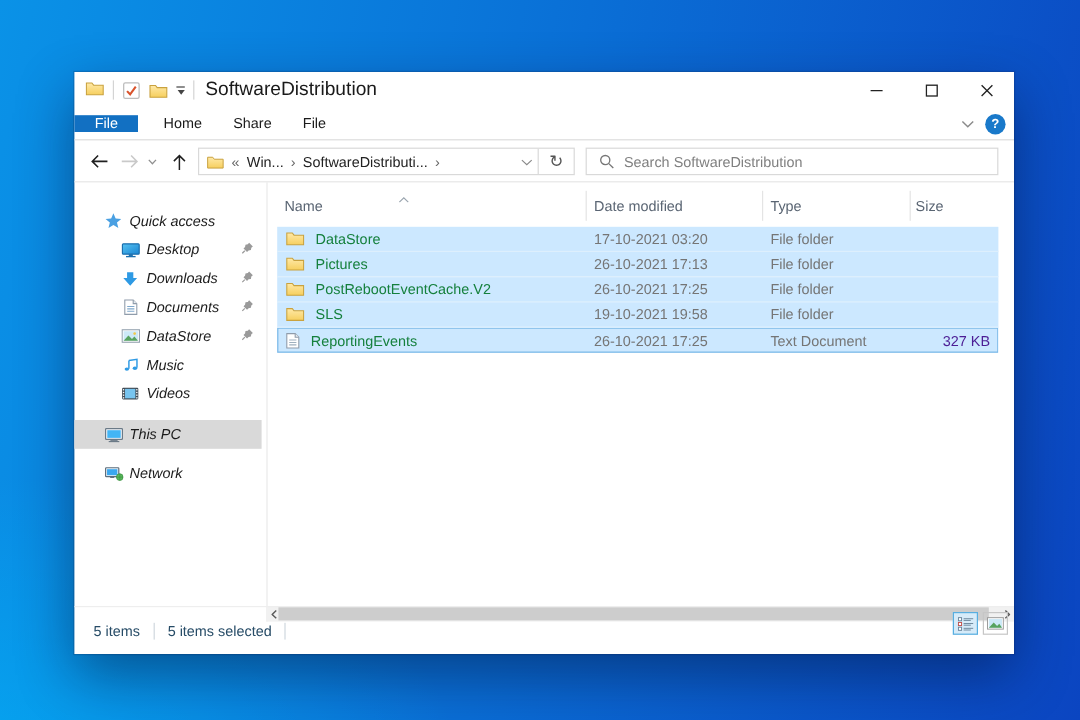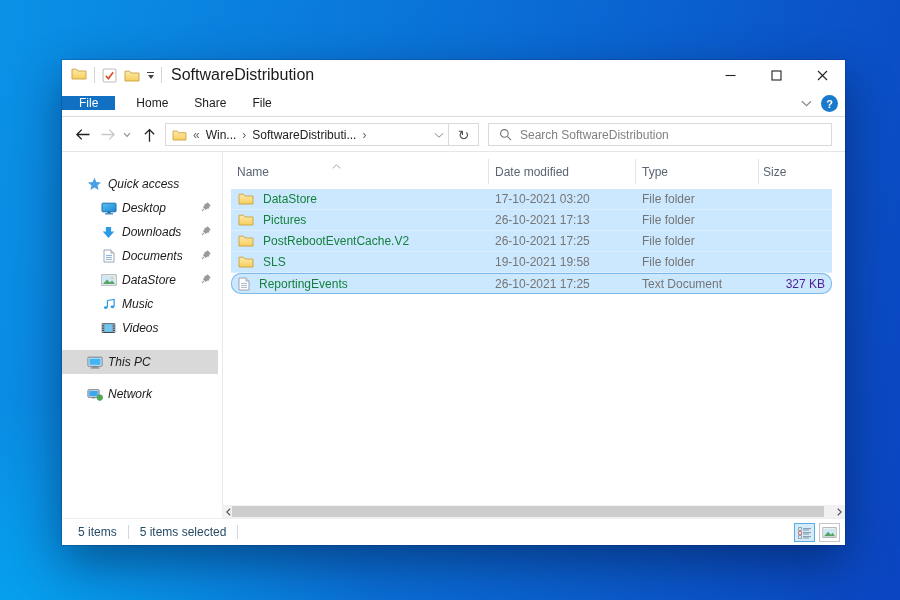--- a/index.html
+++ b/index.html
@@ -64,33 +64,33 @@
 
   
   .filearea{ position:absolute; left:160px; top:92px; right:0; bottom:27px; }
   .colheader{ position:absolute; left:0; top:6px; right:0; height:27px; color:#5a6573;padding-left:44px; }
   .colheader .hlbl{ position:absolute; top:7px; }
   .h-name{ left:15px; } .h-date{ left:273px; } .h-type{ left:420px; } .h-size{ left:541px; }
   .h-sep{ position:absolute; top:1px; width:1px; height:25px; background:#e4e4e4; }
   .sort-caret{ position:absolute; left:110px; top:0; }
   .rows{ position:absolute; left:9px; right:13px; top:37px; }
   .frow{ height:21px; display:grid; grid-template-columns:257px 147px 123px 1fr; align-items:center; padding-left:7px; background:#cce8ff; border-bottom:1px solid #ddeffd; }
-  .frow:last-child{ border-bottom:none; box-shadow:inset 0 0 0 1px #7cb9e8;border-radius:10px; }
+  .frow:last-child{ border-bottom:none; box-shadow:inset 0 0 0 1px #7cb9e8; }
   .cell-name{ display:flex; gap:9px; color:#15803d; white-space:nowrap; overflow:hidden; }
   .cell-dim{ color:#757575; white-space:nowrap; }
   .cell-size{ text-align:right; padding-right:7px; color:#4c1d95; }
 
   
   .hscroll{ position:absolute; left:0; right:0; bottom:0; height:13px; background:#f1f1f1; }
   .hs-arrow{ position:absolute; top:0; width:12px; height:13px; display:flex; align-items:center; justify-content:center; }
   .hs-left{ left:0; } .hs-right{ right:0; }
   .hs-thumb{ position:absolute; left:10px; top:1px; height:11px; width:592px; background:#cdcdcd; }
 
   
-  .statusbar{ position:absolute; left:0; right:0; bottom:0; height:27px; border-top:1px solid #eee; display:flex; align-items:center; color:#264b66; }
+  .statusbar{ position:absolute; left:0; right:0; bottom:0; height:40px; border-top:1px solid #eee; display:flex; align-items:center; color:#264b66; }
   .st-items{ margin-left:16px; }
   .st-sep{ width:1px; height:14px; background:#d0d7de; margin:0 11px; }
   .viewbtns{ position:absolute; right:5px; top:4px; display:flex; gap:4px; }
   .viewbtn{ width:21px; height:19px; display:flex; align-items:center; justify-content:center; border:1px solid transparent; background:none; }
   .viewbtn.active{ background:#d6ebf9; border-color:#58aee0; }
   .viewbtn.idle{ border-color:#c6c6c6; }
 </style>
 </head>
 <body>
 

